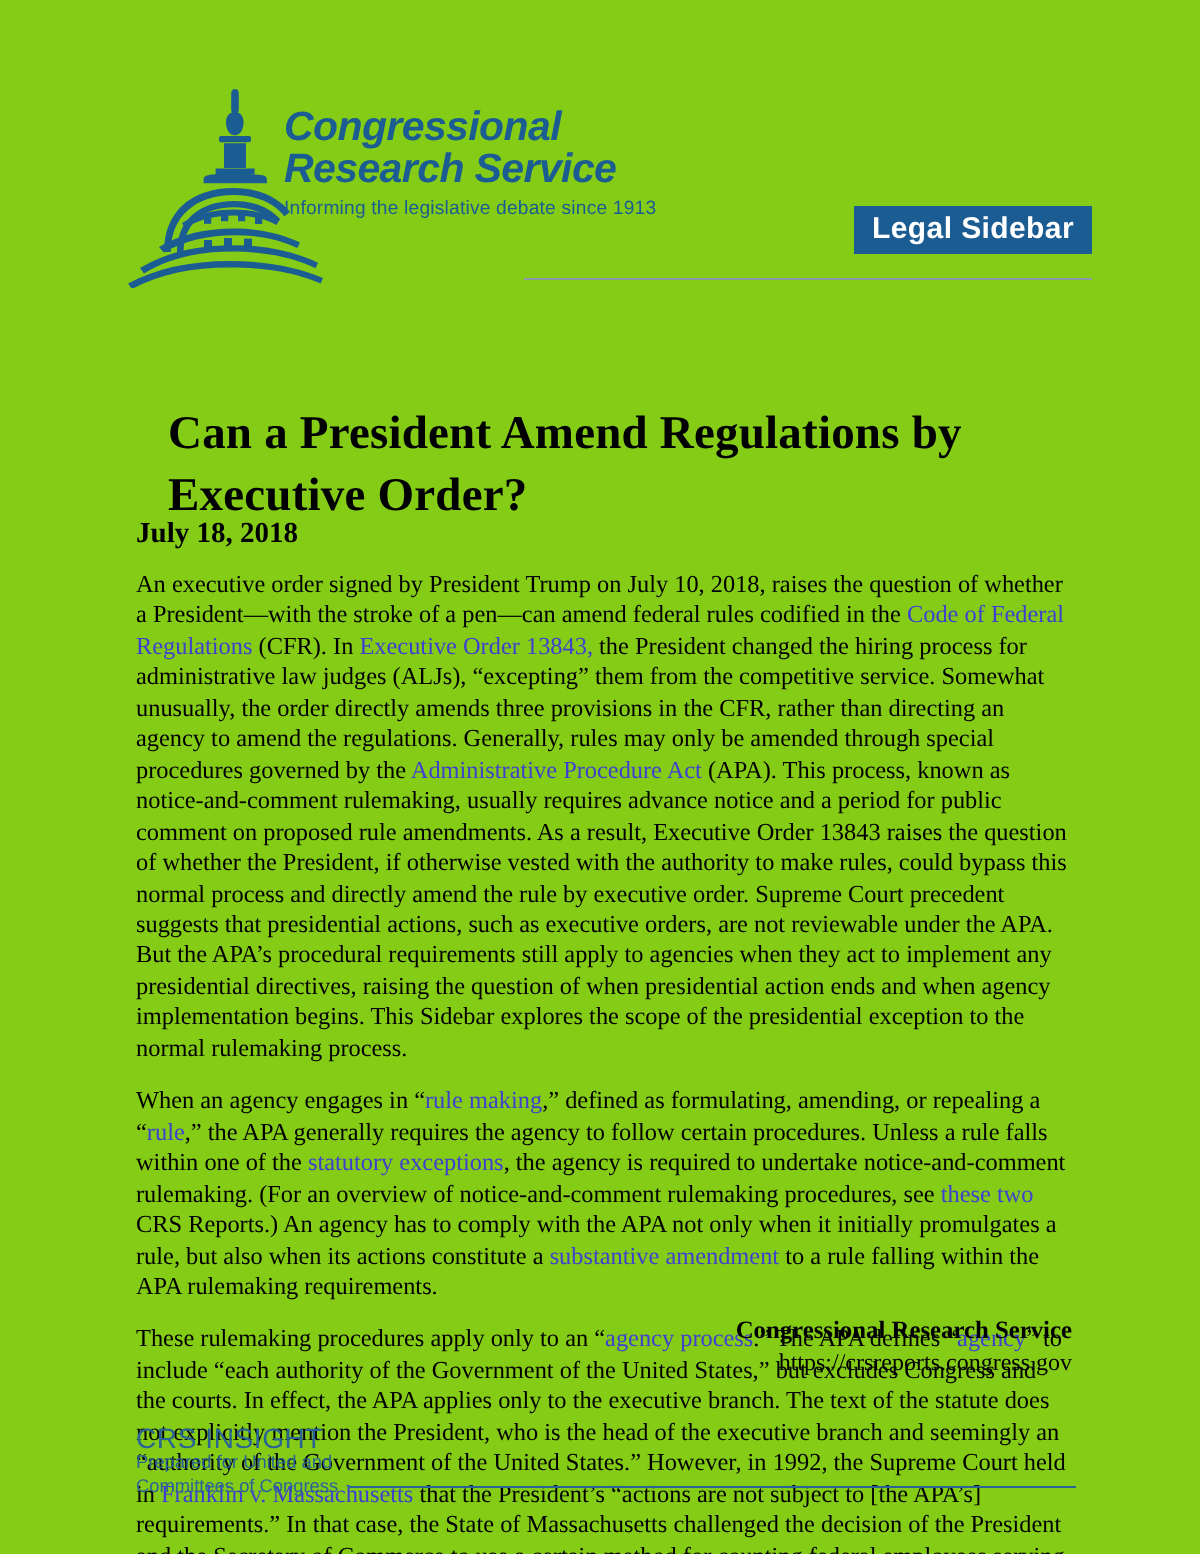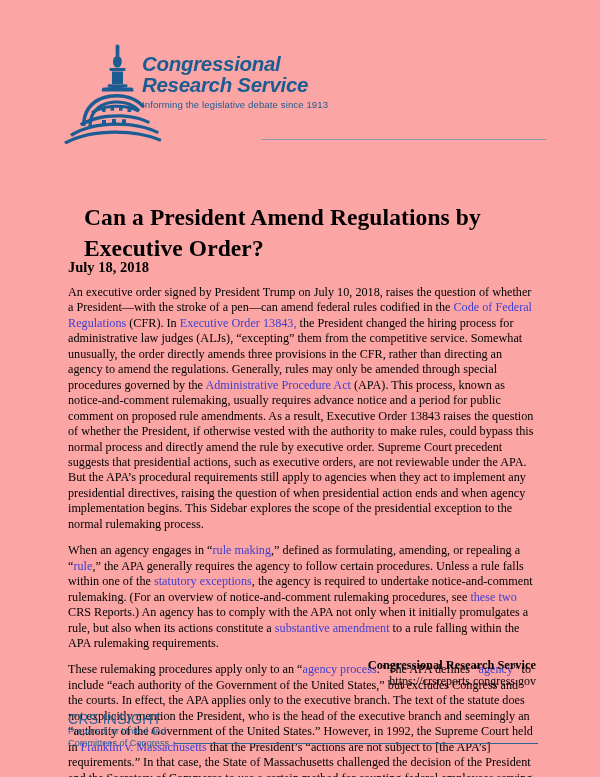--- a/index.html
+++ b/index.html
@@ -13,21 +13,21 @@
     overflow: hidden;
     font-family: "Liberation Serif", serif;
     color: #000000;
     position: relative;
   }
   .page {
     position: absolute;
     left: 0; top: 0;
     width: 600px;
     height: 777px;
-    background: #fca5a5;
+    background: #84cc16;
   }
 
   
   .header {
     position: absolute;
     left: 0; top: 0;
     width: 600px;
     height: 160px;
   }
   .logo-block {
@@ -243,20 +243,21 @@
 
       <div class="logo-words">
         <div class="logo-line1">Congressional</div>
         <div class="logo-line2">Research Service</div>
         <div class="logo-tag">Informing the legislative debate since 1913</div>
       </div>
     </div>
 
     <div class="header-rule"></div>
 
+    <div class="badge">Legal Sidebar</div>
   </div>
 
   <h1 class="doc-title">Can a President Amend Regulations by Executive Order?</h1>
   <div class="doc-date">July 18, 2018</div>
 
   <div class="body-text">
 
     <p><span>An executive order signed by President Trump on July 10, 2018, raises the question of whether a President—with the stroke of a pen—can amend federal rules codified in the </span><a class="lnk" href="#">Code of Federal Regulations</a><span> (CFR). In </span><a class="lnk" href="#">Executive Order 13843,</a><span> the President changed the hiring process for administrative law judges (ALJs), “excepting” them from the competitive service. Somewhat unusually, the order directly amends three provisions in the CFR, rather than directing an agency to amend the regulations. Generally, rules may only be amended through special procedures governed by the </span><a class="lnk" href="#">Administrative Procedure Act</a><span> (APA). This process, known as notice-and-comment rulemaking, usually requires advance notice and a period for public comment on proposed rule amendments. As a result, Executive Order 13843 raises the question of whether the President, if otherwise vested with the authority to make rules, could bypass this normal process and directly amend the rule by executive order. Supreme Court precedent suggests that presidential actions, such as executive orders, are not reviewable under the APA. But the APA’s procedural requirements still apply to agencies when they act to implement any presidential directives, raising the question of when presidential action ends and when agency implementation begins. This Sidebar explores the scope of the presidential exception to the normal rulemaking process.</span></p>
 
     <p><span>When an agency engages in “</span><a class="lnk" href="#">rule making</a><span>,” defined as formulating, amending, or repealing a “</span><a class="lnk" href="#">rule</a><span>,” the APA generally requires the agency to follow certain procedures. Unless a rule falls within one of the </span><a class="lnk" href="#">statutory exceptions</a><span>, the agency is required to undertake notice-and-comment rulemaking. (For an overview of notice-and-comment rulemaking procedures, see </span><a class="lnk" href="#">these two</a><span> CRS Reports.) An agency has to comply with the APA not only when it initially promulgates a rule, but also when its actions constitute a </span><a class="lnk" href="#">substantive amendment</a><span> to a rule falling within the APA rulemaking requirements.</span></p>

